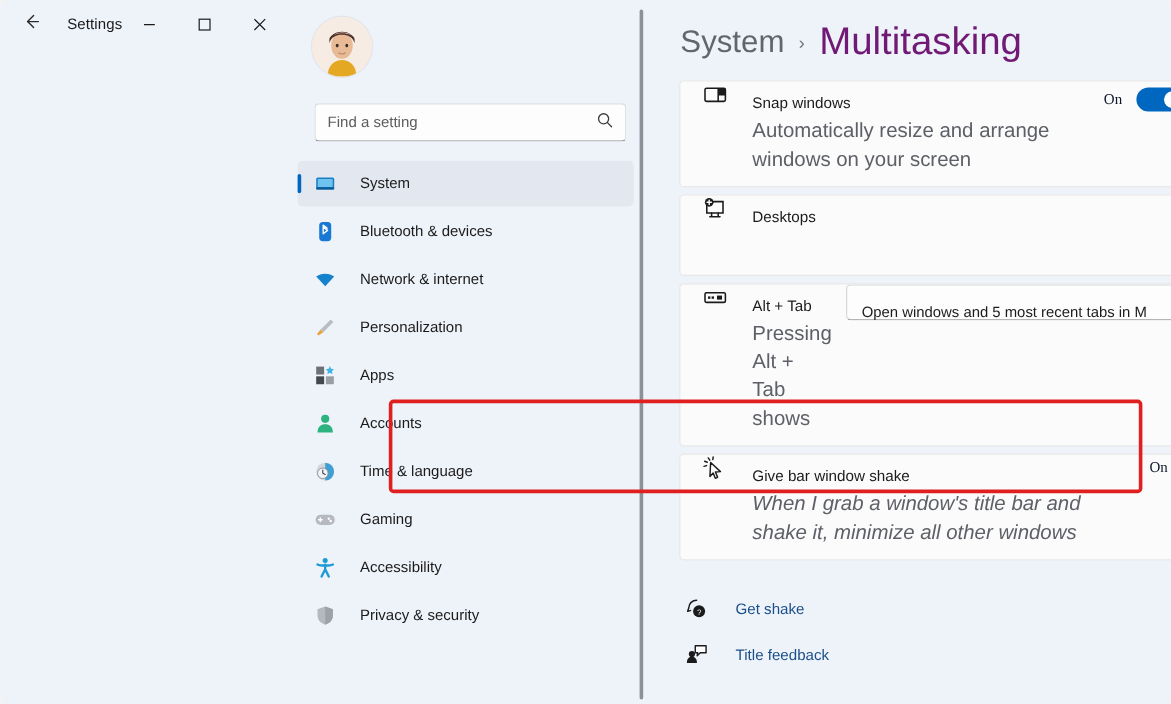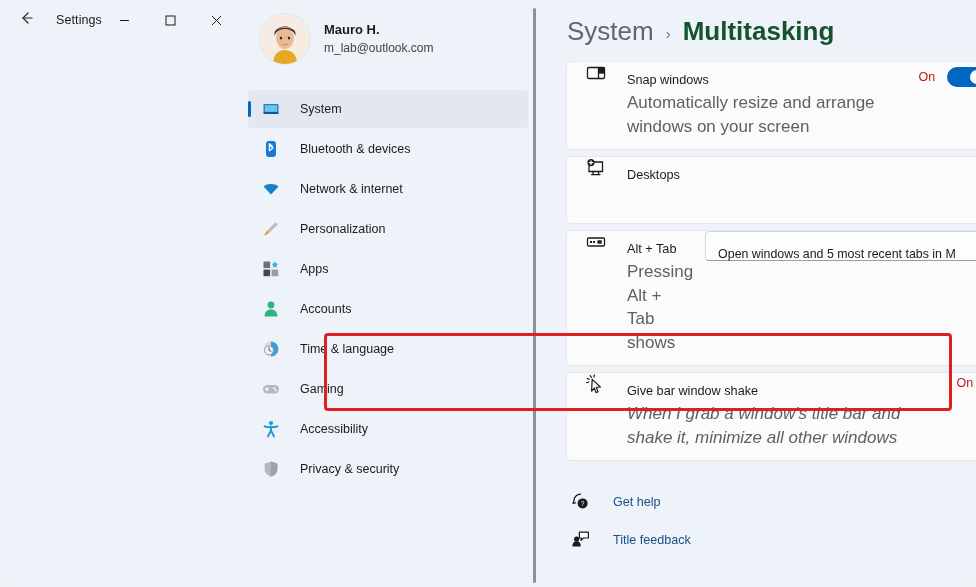--- a/index.html
+++ b/index.html
@@ -183,23 +183,23 @@
     cursor: pointer;
   }
   .bc-sep {
     font-size: 15px;
     color: #6a6e75;
     margin: 0 12px;
     position: relative;
     top: 2px;
   }
   .bc-current {
-    font-size: 26px;
-    font-weight: bold;
-    color: #14532d;
+    font-size: 32px;
+    font-weight: normal;
+    color: #701a75;
   }
 
   .card {
     background: #fbfbfb;
     border: 1px solid #e8e8e8;
     border-radius: 4px;
     margin-bottom: 6px;
     display: flex;
     align-items: flex-start;
     padding: 0 16px 0 14px;
@@ -214,21 +214,21 @@
   }
   .card-text { flex: 1 1 auto; min-width: 0; padding: 10px 0; }
   .card-title { font-size: 12.7px; color: #1b1b1b; line-height: 1.35; }
   .card-desc {
     font-size: 17px; color: #5d6066; margin-top: 2px; line-height: 1.4;
   }
   .card-right {
     display: flex; align-items: center; flex: 0 0 auto; margin-left: 12px;
   }
   .toggle-state {
-    font-size: 12.5px; color: #b91c1c; margin-right: 12px;
+    font-size: 12.5px; color: #0f172a; margin-right: 12px; font-family: Liberation Serif, serif;
   }
   .toggle {
     width: 40px; height: 20px;
     border-radius: 10px;
     background: #0067c0;
     position: relative;
     cursor: pointer;
     flex: 0 0 40px;
   }
   .toggle .knob {
@@ -342,26 +342,33 @@
             <circle cx="25" cy="25" r="25" fill="#f6ece4"></circle>
             <path d="M13 50 C13 40 19 36 25 36 C31 36 37 40 37 50 Z" fill="#e5a823"></path>
             <ellipse cx="25" cy="24" rx="9" ry="11" fill="#e8bb96"></ellipse>
             <path d="M15 20 C15 10 35 10 35 20 C35 16 32 13 25 13 C19 13 16 16 15 20 Z" fill="#4b2f2a"></path>
             <path d="M14.5 19 C14.5 12 35.5 12 35.5 19 L35.5 22 C34 17 30 15 25 15 C20 15 16 17 14.5 22 Z" fill="#4b2f2a"></path>
             <ellipse cx="21" cy="24" rx="1.2" ry="1.5" fill="#3a2a20"></ellipse>
             <ellipse cx="29" cy="24" rx="1.2" ry="1.5" fill="#3a2a20"></ellipse>
             <path d="M22 30 Q25 32 28 30" stroke="#b98a66" stroke-width="1" fill="none"></path>
           </svg>
         </div>
-        <div class="acct-text">
-          <div class="acct-name">Mauro H.</div>
-          <div class="acct-mail">m_lab@outlook.com</div>
-        </div>
-      </div>
-
+      </div>
+
+      <div class="searchwrap">
+        <div class="searchbox">
+          <input type="text" value="" placeholder="Find a setting" style="">
+          <span>
+            <svg width="14" height="14" viewBox="0 0 14 14" fill="none" stroke="#3c3c3c" stroke-width="1.1">
+              <circle cx="6" cy="6" r="4.2"></circle>
+              <path d="M9.2 9.2 L12.6 12.6" stroke-linecap="round"></path>
+            </svg>
+          </span>
+        </div>
+      </div>
 
       <div class="navlist">
 
         <div class="navitem active">
           <span class="nav-ico">
             <svg width="18" height="18" viewBox="0 0 18 18">
               <rect x="1.5" y="4" width="15" height="10" rx="1.3" fill="#1d7ec4"></rect>
               <rect x="2.8" y="5.2" width="12.4" height="6.6" fill="#6fc4ef"></rect>
               <rect x="1.5" y="12" width="15" height="2" rx="1" fill="#0a5a95"></rect>
             </svg>
@@ -577,21 +584,21 @@
       <div class="links">
         <div class="linkrow">
           <span class="link-ico">
             <svg width="19" height="19" viewBox="0 0 19 19" fill="none">
               <path d="M3 8.5 C3 4.8 6 2.2 9.5 2.2" stroke="#1b1b1b" stroke-width="1.2" stroke-linecap="round"></path>
               <path d="M3 8.5 L2 11.5 L5 10.6" stroke="#1b1b1b" stroke-width="1.2" stroke-linejoin="round" fill="none"></path>
               <circle cx="11.6" cy="11.4" r="5" fill="#1b1b1b"></circle>
               <text x="11.6" y="14.1" font-size="6.6" font-family="Liberation Sans, sans-serif" fill="#fff" text-anchor="middle">?</text>
             </svg>
           </span>
-          <span class="link-text">Get help</span>
+          <span class="link-text">Get shake</span>
         </div>
         <div class="linkrow">
           <span class="link-ico">
             <svg width="19" height="19" viewBox="0 0 19 19" fill="none">
               <circle cx="5.6" cy="9" r="2.6" fill="#1b1b1b"></circle>
               <path d="M1.4 16.4 C1.4 12.6 3.3 11.2 5.6 11.2 C7.9 11.2 9.8 12.6 9.8 16.4 Z" fill="#1b1b1b"></path>
               <path d="M8.4 2.2 L17.4 2.2 L17.4 8 L12.6 8 L10 10.4 L10.4 8 L8.4 8 Z" fill="#fff" stroke="#1b1b1b" stroke-width="1.2" stroke-linejoin="round"></path>
             </svg>
           </span>
           <span class="link-text">Title feedback</span>

